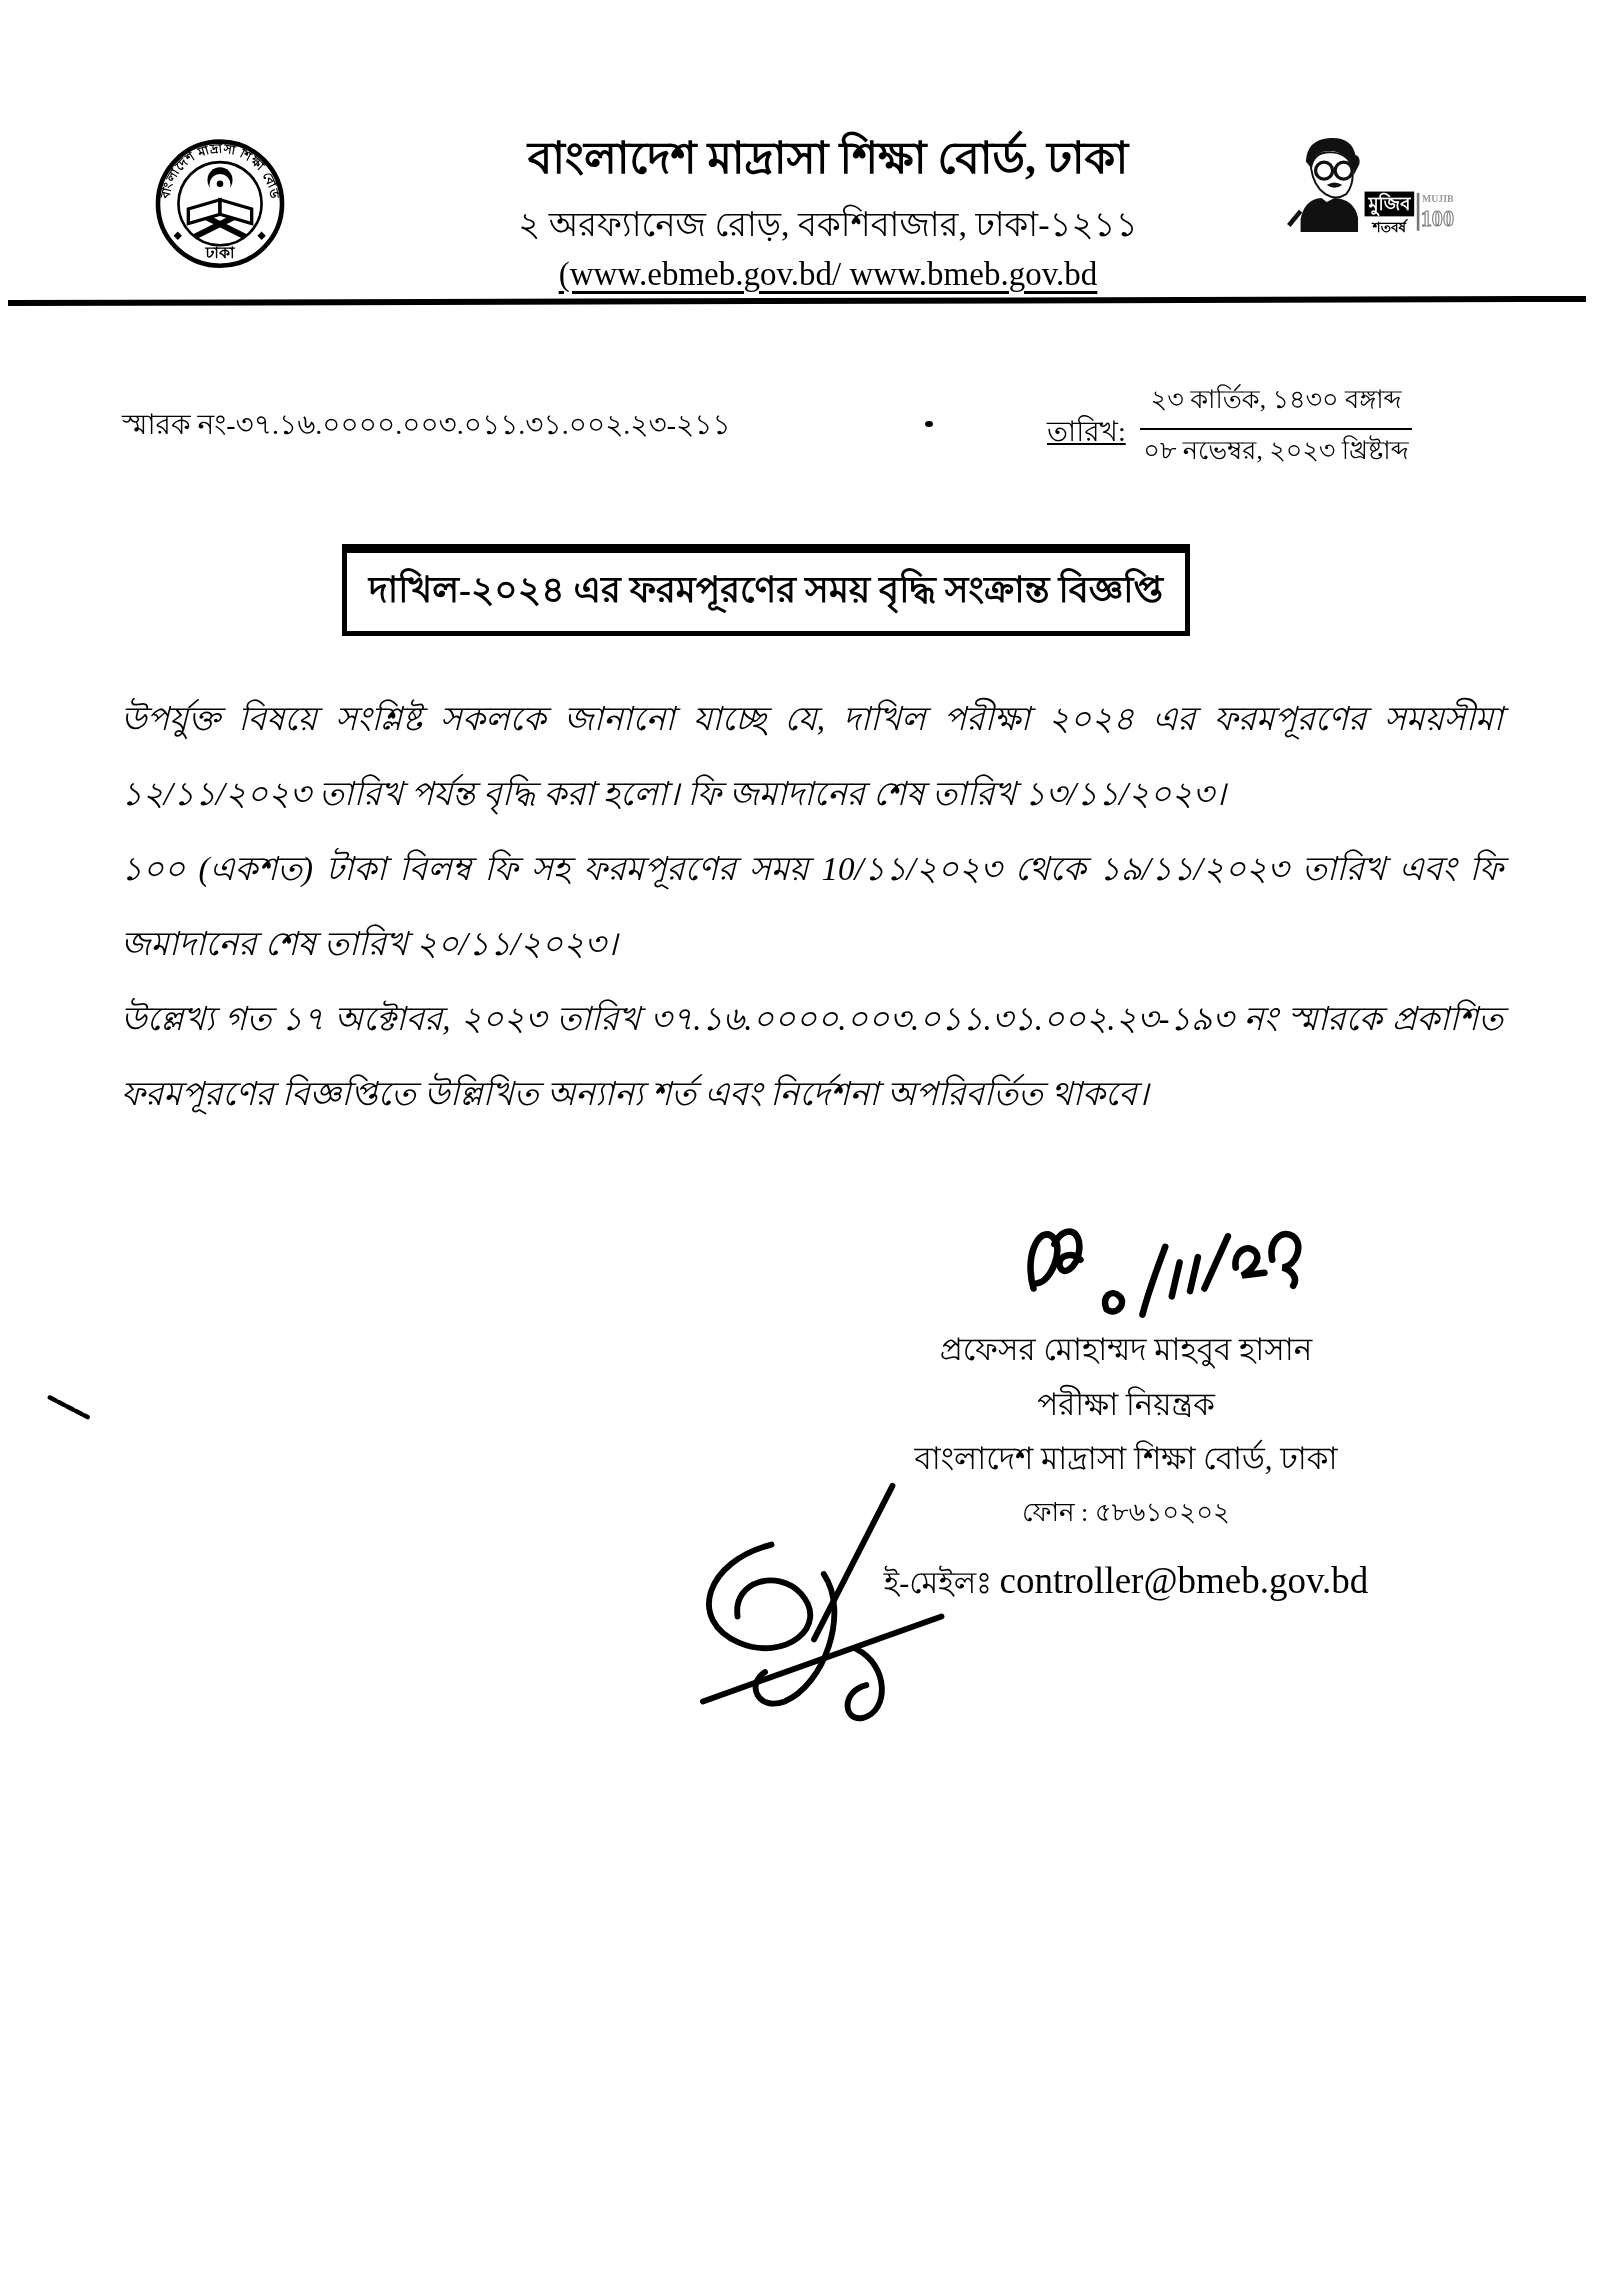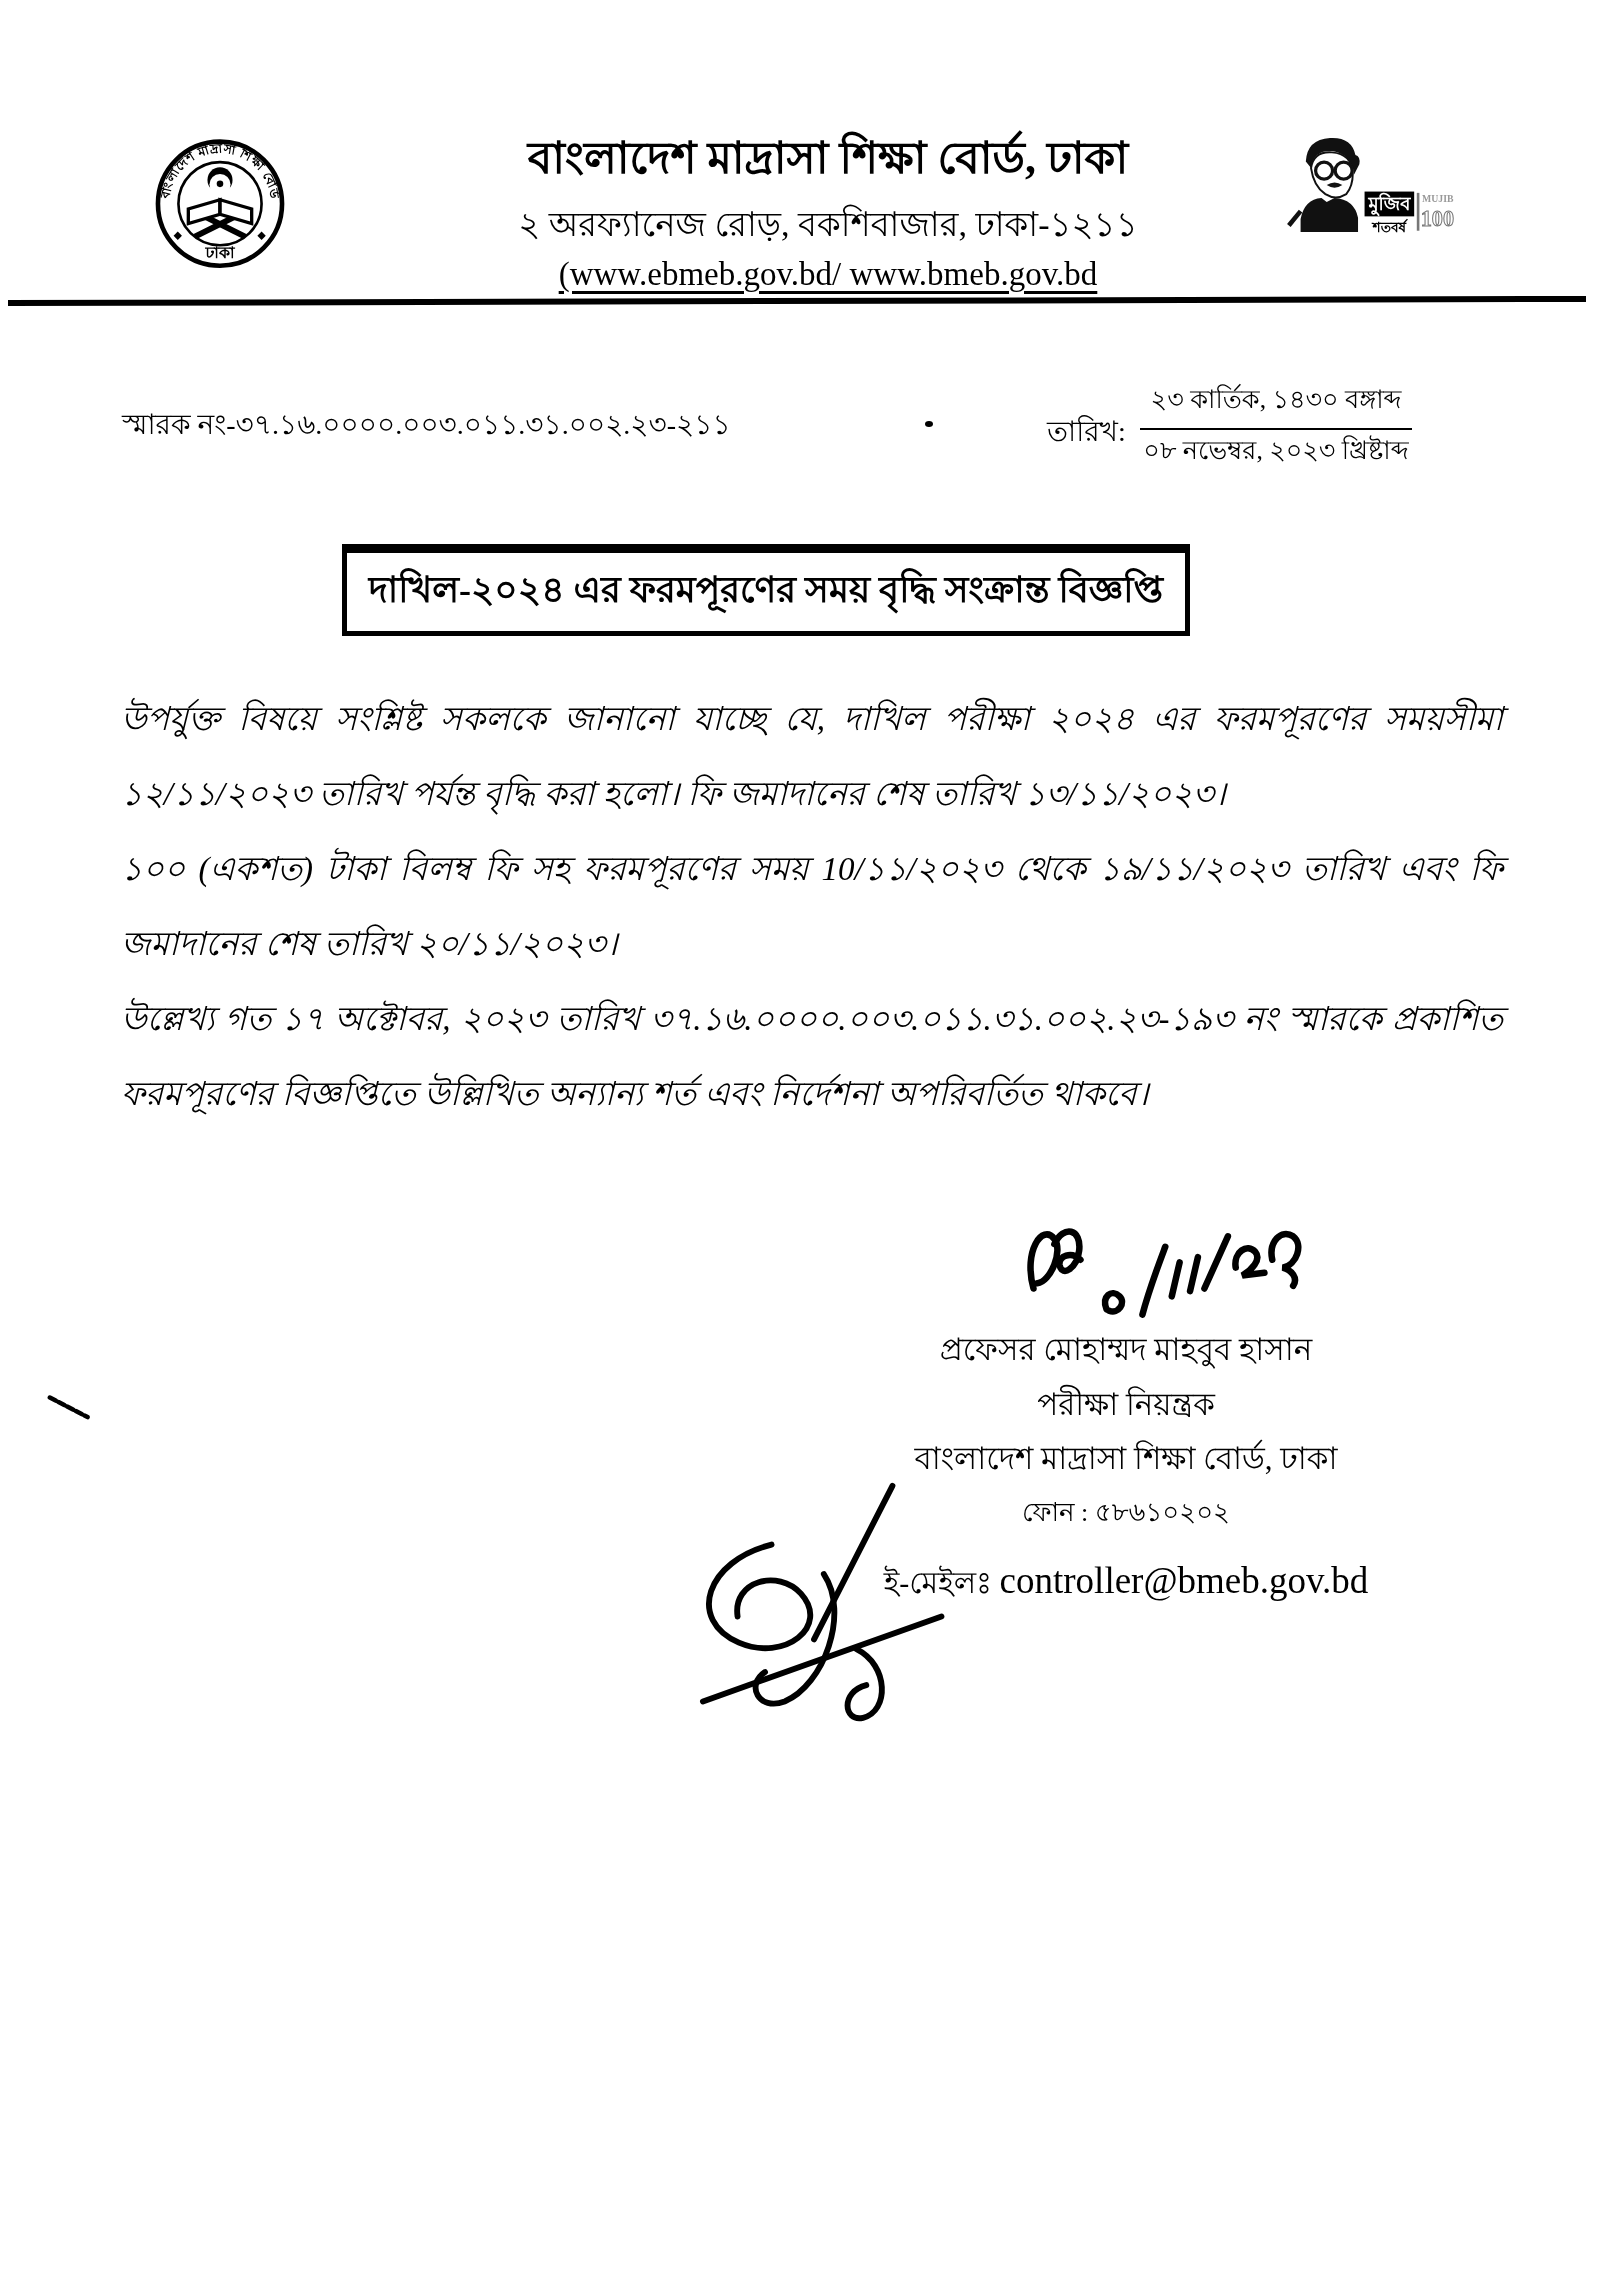--- a/index.html
+++ b/index.html
@@ -16,21 +16,21 @@
   .org-title{font-size:44px;font-weight:700;margin:0;line-height:72px;}
   .org-addr{font-size:34px;margin-top:6.5px;line-height:46px;}
   .org-web{font-size:33px;margin-top:5.2px;line-height:43px;}
   .org-web span{text-decoration:underline;text-underline-offset:5.9px;text-decoration-thickness:2.6px;}
   .mujib{position:absolute;left:1281px;top:134px;width:173px;height:121px;}
   .rule{position:absolute;left:7.9px;top:298px;width:1578px;height:5.9px;background:#000;transform:rotate(-0.15deg);}
   
   .memo{position:absolute;left:122px;top:403px;font-size:28px;white-space:nowrap;}
   .dot-artifact{position:absolute;left:925px;top:421px;width:7.9px;height:5.9px;background:#000;border-radius:50%;}
   .date-wrap{position:absolute;left:1047px;top:380px;display:flex;align-items:center;}
-  .date-label{font-size:28px;margin-right:14.4px;margin-top:13px;}
+  .date-label{font-size:28px;margin-right:14.4px;margin-top:13px;text-decoration:underline;}
   .fraction{text-align:center;}
   .frac-top{font-size:25.5px;padding:0 10.5px 5.2px 10.5px;border-bottom:2px solid #000;white-space:nowrap;}
   .frac-bottom{font-size:25.5px;padding-top:1px;white-space:nowrap;}
   
   .title-box{
     position:absolute;left:342px;top:544px;width:848px;height:92px;
     border:5.9px solid #000;border-top-width:9.2px;box-sizing:border-box;
     display:flex;align-items:center;justify-content:center;
   }
   .title-box span{font-size:36px;font-weight:700;white-space:nowrap;}

